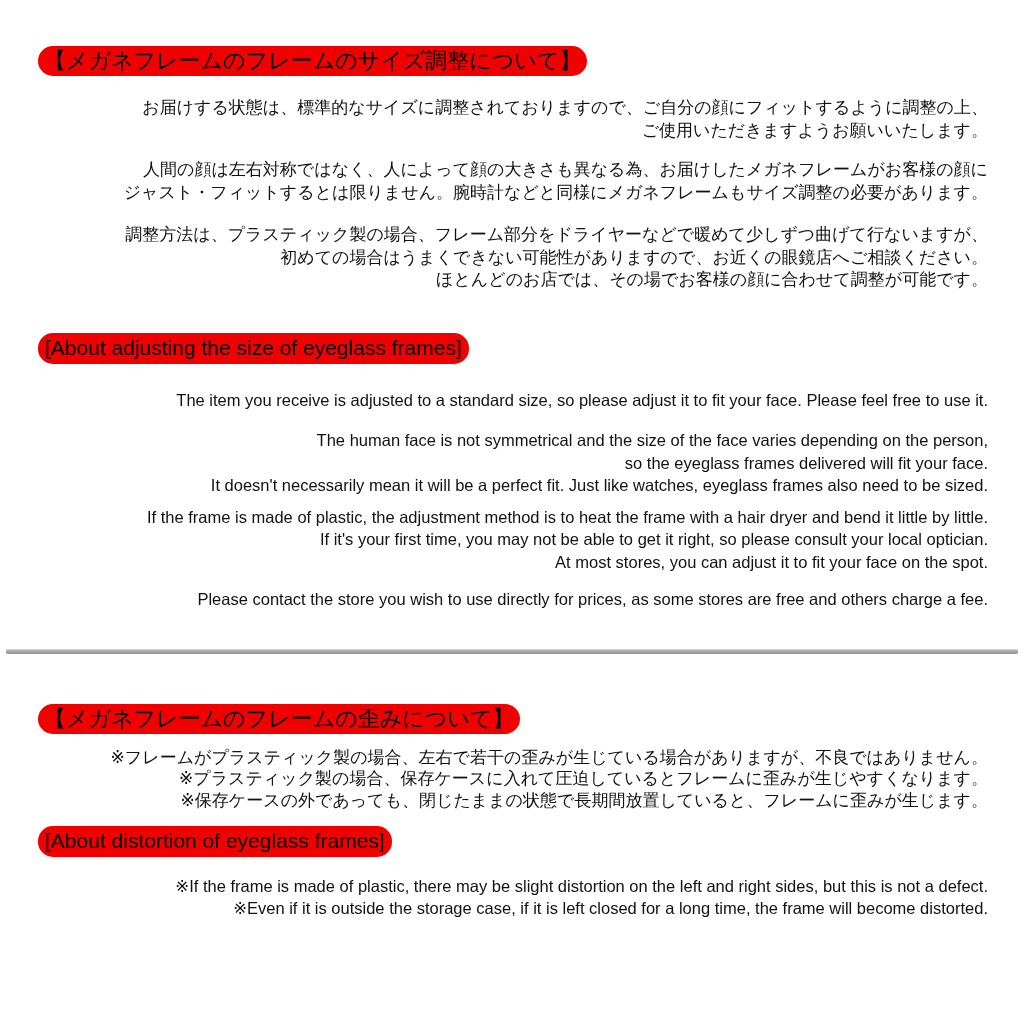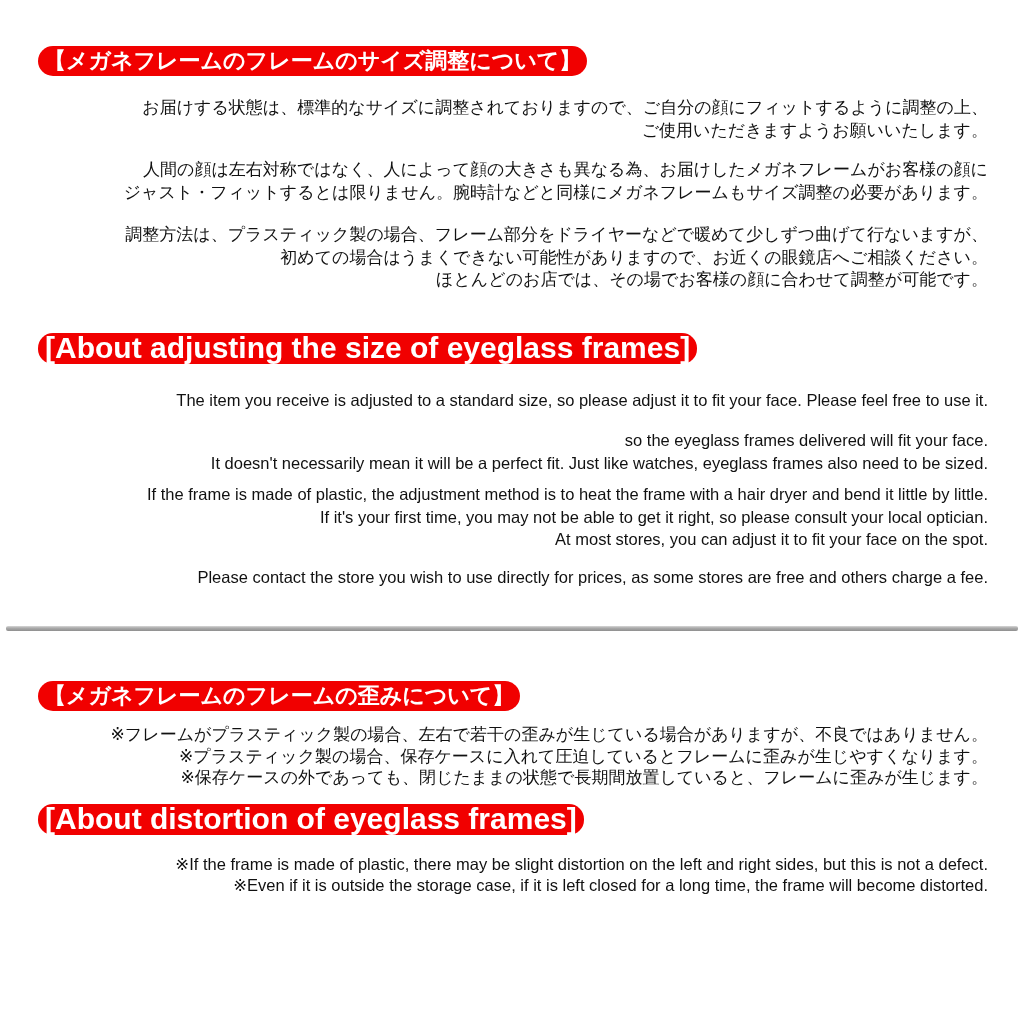--- a/index.html
+++ b/index.html
@@ -11,32 +11,32 @@
     overflow: hidden;
     font-family: "Liberation Sans", "DejaVu Sans", sans-serif;
     color: #111111;
   }
   .content {
     padding: 0 36px 0 38px;
   }
   .red-heading {
     display: inline-block;
     background: #f10000;
-    color: #ffffff;
+    color: #000000;
     white-space: nowrap;
-    font-weight: 700;
+    font-weight: 400;
     border-radius: 15px;
   }
   .red-heading.jp {
     font-size: 22px;
     line-height: 26px;
     padding: 2px 6px;
   }
   .red-heading.en {
-    font-size: 30px;
+    font-size: 21px;
     line-height: 26px;
     padding: 2px 7px 3px 7px;
   }
   .h-size-jp   { margin-top: 46px; }
   .h-size-en   { margin-top: 41px; }
   .h-dist-jp   { margin-top: 50px; }
   .h-dist-en   { margin-top: 15px; }
 
   .para { margin: 0; text-align: right; }
   .para .line {
@@ -101,20 +101,21 @@
   </div>
 
 
   <div class="red-heading en h-size-en">[About adjusting the size of eyeglass frames]</div>
 
   <div class="para en-body ep1">
     <div class="line">The item you receive is adjusted to a standard size, so please adjust it to fit your face. Please feel free to use it.</div>
   </div>
 
   <div class="para en-body ep2">
+    <div class="line">The human face is not symmetrical and the size of the face varies depending on the person,</div>
     <div class="line">so the eyeglass frames delivered will fit your face.</div>
     <div class="line">It doesn't necessarily mean it will be a perfect fit. Just like watches, eyeglass frames also need to be sized.</div>
   </div>
 
   <div class="para en-body ep3">
     <div class="line">If the frame is made of plastic, the adjustment method is to heat the frame with a hair dryer and bend it little by little.</div>
     <div class="line">If it's your first time, you may not be able to get it right, so please consult your local optician.</div>
     <div class="line">At most stores, you can adjust it to fit your face on the spot.</div>
   </div>
 

